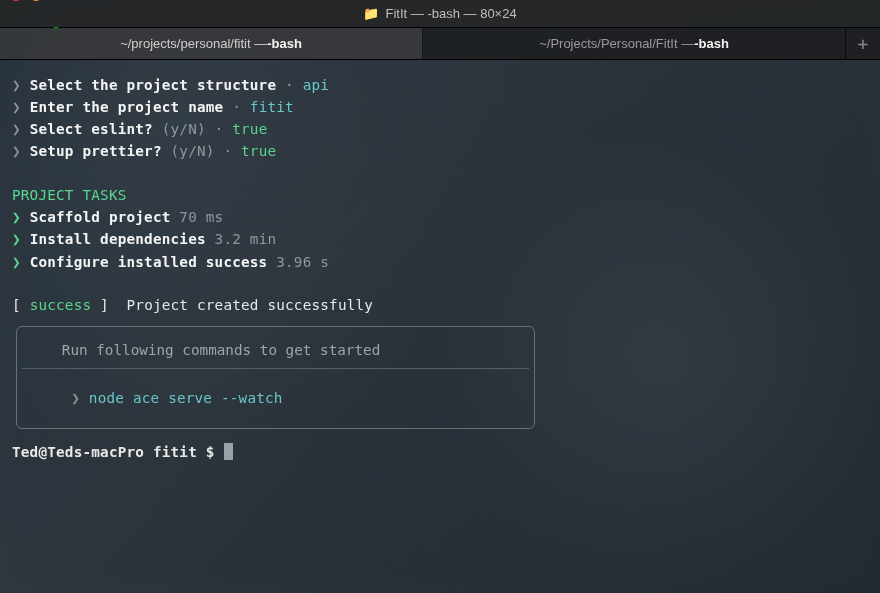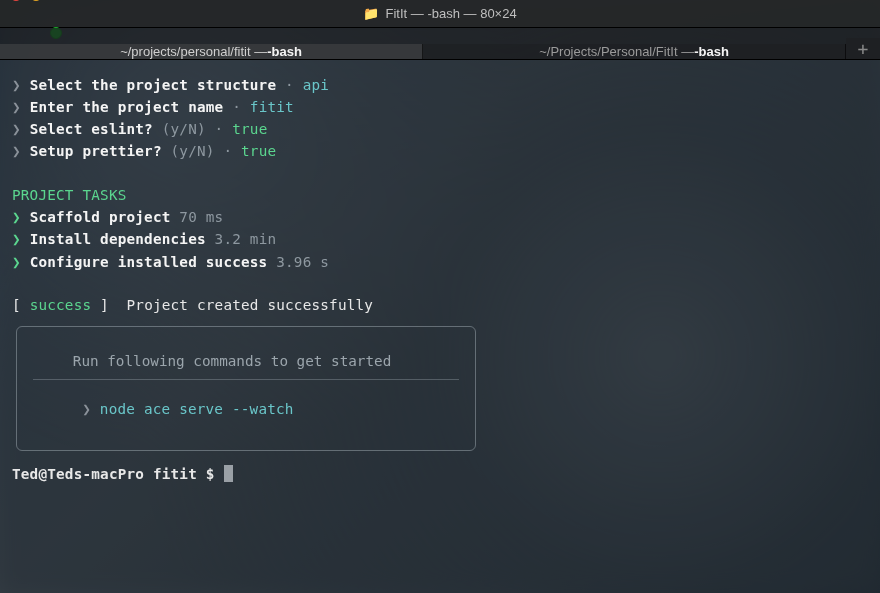--- a/index.html
+++ b/index.html
@@ -46,21 +46,20 @@
     pointer-events: none;
   }
   .folder-icon { font-size: 13px; line-height: 1; }
   .tabbar {
     position: relative;
     display: flex;
     height: 32px;
     background: rgba(20,22,24,0.75);
     z-index: 2;
     border-bottom: 1px solid #000;
-    align-items: flex-end;
   }
   .tab {
     flex: 1;
     display: flex; align-items: center; justify-content: center;
     font-family: -apple-system, "Helvetica Neue", sans-serif;
     font-size: 13px; color: #cfcfcf;
     border-right: 1px solid rgba(0,0,0,0.6);
     cursor: default;
   }
   .tab.active { background: rgba(58,60,62,0.85); }
@@ -91,22 +90,22 @@
   .arrow-green { color: #5bd68f; }
   .bold { font-weight: 700; color: #f4f4f4; }
   .dim { color: #8e98a0; }
   .cyan { color: #6ac6c9; }
   .green { color: #5bd68f; margin-top: 38px; }
   .blank { height: 1.5em; }
   .box {
     margin: 10px 12px 4px 4px;
     border: 1.5px solid rgba(150,160,168,0.55);
     border-radius: 6px;
-    width: 460px;
-    padding: 16px;
+    width: 519px;
+    padding: 5px;
   }
   .box-head {
     padding: 10px 14px;
     border-bottom: 1.5px solid rgba(150,160,168,0.4);
     color: #9ba5ac;
     white-space: pre;
   }
   .box-body {
     padding: 12px 14px 14px 14px;
   }

